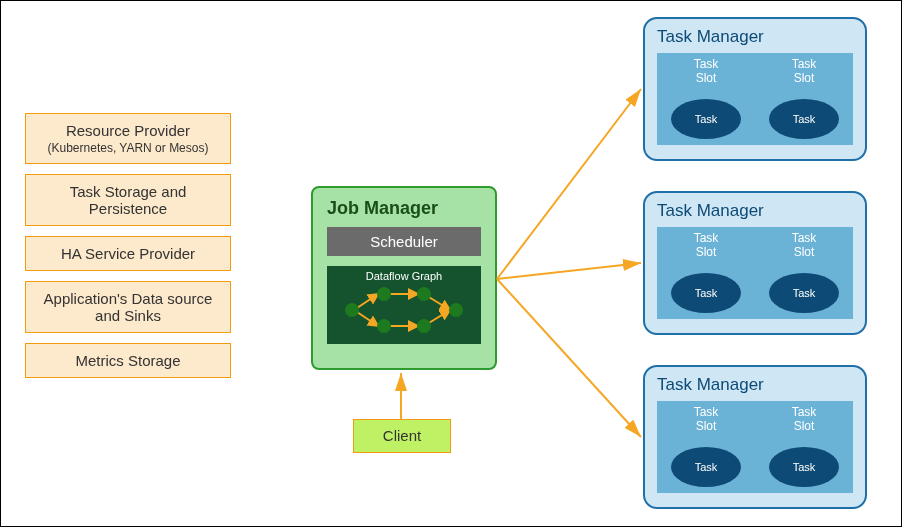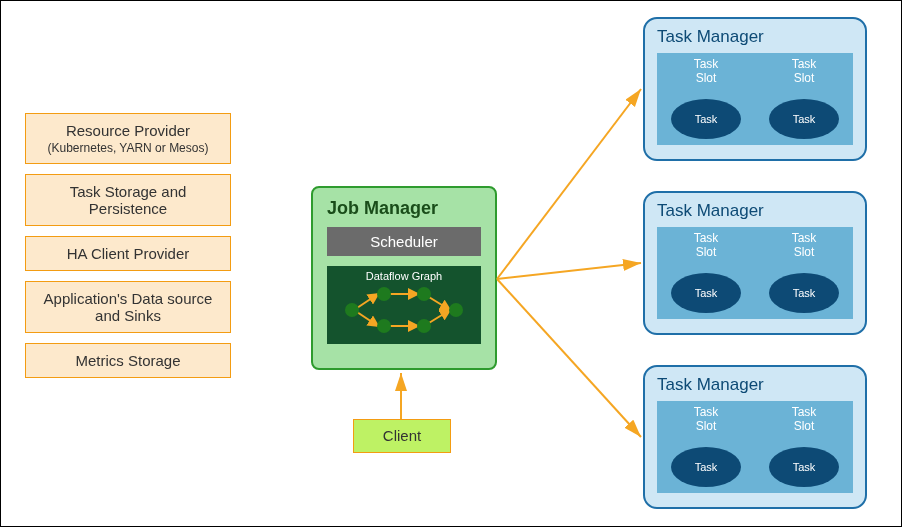--- a/index.html
+++ b/index.html
@@ -133,21 +133,21 @@
 
   <div class="sidebar">
     <div class="side-box">
       <span>Resource Provider</span>
       <span class="sub">(Kubernetes, YARN or Mesos)</span>
     </div>
     <div class="side-box">
       <span>Task Storage and Persistence</span>
     </div>
     <div class="side-box">
-      <span>HA Client Provider</span>
+      <span>HA Service Provider</span>
     </div>
     <div class="side-box">
       <span>Application's Data source and Sinks</span>
     </div>
     <div class="side-box">
       <span>Metrics Storage</span>
     </div>
   </div>
 
   <div class="jm">

